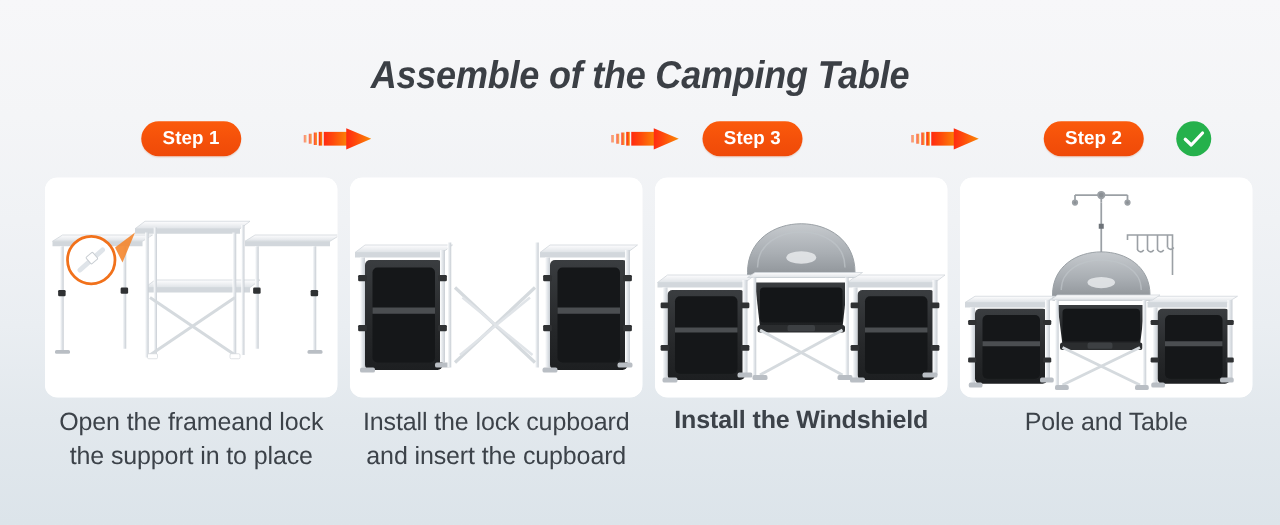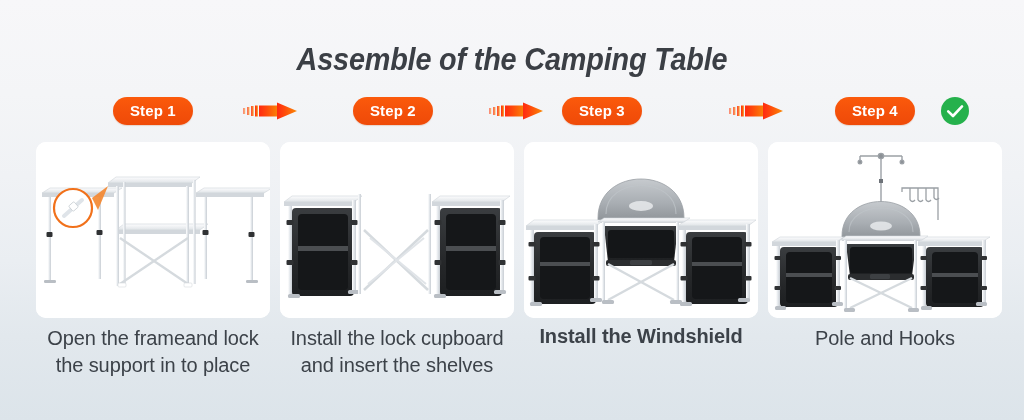--- a/index.html
+++ b/index.html
@@ -120,21 +120,20 @@
         <rect x="6" y="7" width="2.2" height="6" opacity="0.55"></rect>
         <rect x="10" y="6" width="2.4" height="8" opacity="0.7"></rect>
         <rect x="14" y="5" width="2.6" height="10" opacity="0.85"></rect>
         <rect x="18" y="4.5" width="2.8" height="11"></rect>
         <rect x="22" y="4.5" width="20" height="11"></rect>
         <path d="M40 1.5 L60 10 L40 18.5 Z"></path>
       </g>
     </svg>
   </div>
 
-  <div class="step-badge" style="left:353px;">Step 2</div>
 
   <div class="step-arrow" style="left:483px;">
     <svg viewBox="0 0 64 20" width="64" height="20">
       <defs>
         <linearGradient id="agrad2" x1="0" y1="0" x2="1" y2="0">
           <stop offset="0%" stop-color="#ff2a12"></stop>
           <stop offset="38%" stop-color="#ff4a0b"></stop>
           <stop offset="100%" stop-color="#f98a06"></stop>
         </linearGradient>
       </defs>
@@ -164,21 +163,21 @@
         <rect x="6" y="7" width="2.2" height="6" opacity="0.55"></rect>
         <rect x="10" y="6" width="2.4" height="8" opacity="0.7"></rect>
         <rect x="14" y="5" width="2.6" height="10" opacity="0.85"></rect>
         <rect x="18" y="4.5" width="2.8" height="11"></rect>
         <rect x="22" y="4.5" width="20" height="11"></rect>
         <path d="M40 1.5 L60 10 L40 18.5 Z"></path>
       </g>
     </svg>
   </div>
 
-  <div class="step-badge" style="left:835px;">Step 4</div>
+  <div class="step-badge" style="left:835px;">Step 2</div>
 
   <div class="check-badge" style="left:940px;">
     <svg viewBox="0 0 30 30" width="30" height="30">
       <circle cx="15" cy="15" r="14" fill="#25b14c"></circle>
       <path d="M8.2 15.4 L13 20 L22 10.4" fill="none" stroke="#ffffff" stroke-width="2.6" stroke-linecap="round" stroke-linejoin="round"></path>
     </svg>
   </div>
 </div>
 
 <div class="card" style="left:36px; width:234px;">
@@ -465,22 +464,22 @@
   </svg>
 </div>
 
 <div class="caption" style="left:30px; top:325px; width:246px;text-align:center;">
   <div>Open the frameand lock</div>
   <div>the support in to place</div>
 </div>
 
 <div class="caption" style="left:274px; top:325px; width:246px;">
   <div>Install the lock cupboard</div>
-  <div>and insert the shelves</div>
+  <div>and insert the cupboard</div>
 </div>
 
 <div class="caption" style="left:518px; top:323px; width:246px;font-weight:bold;">
   <div>Install the Windshield</div>
 </div>
 
 <div class="caption" style="left:762px; top:325px; width:246px;">
-  <div>Pole and Hooks</div>
+  <div>Pole and Table</div>
 </div>
 
 </body></html>

